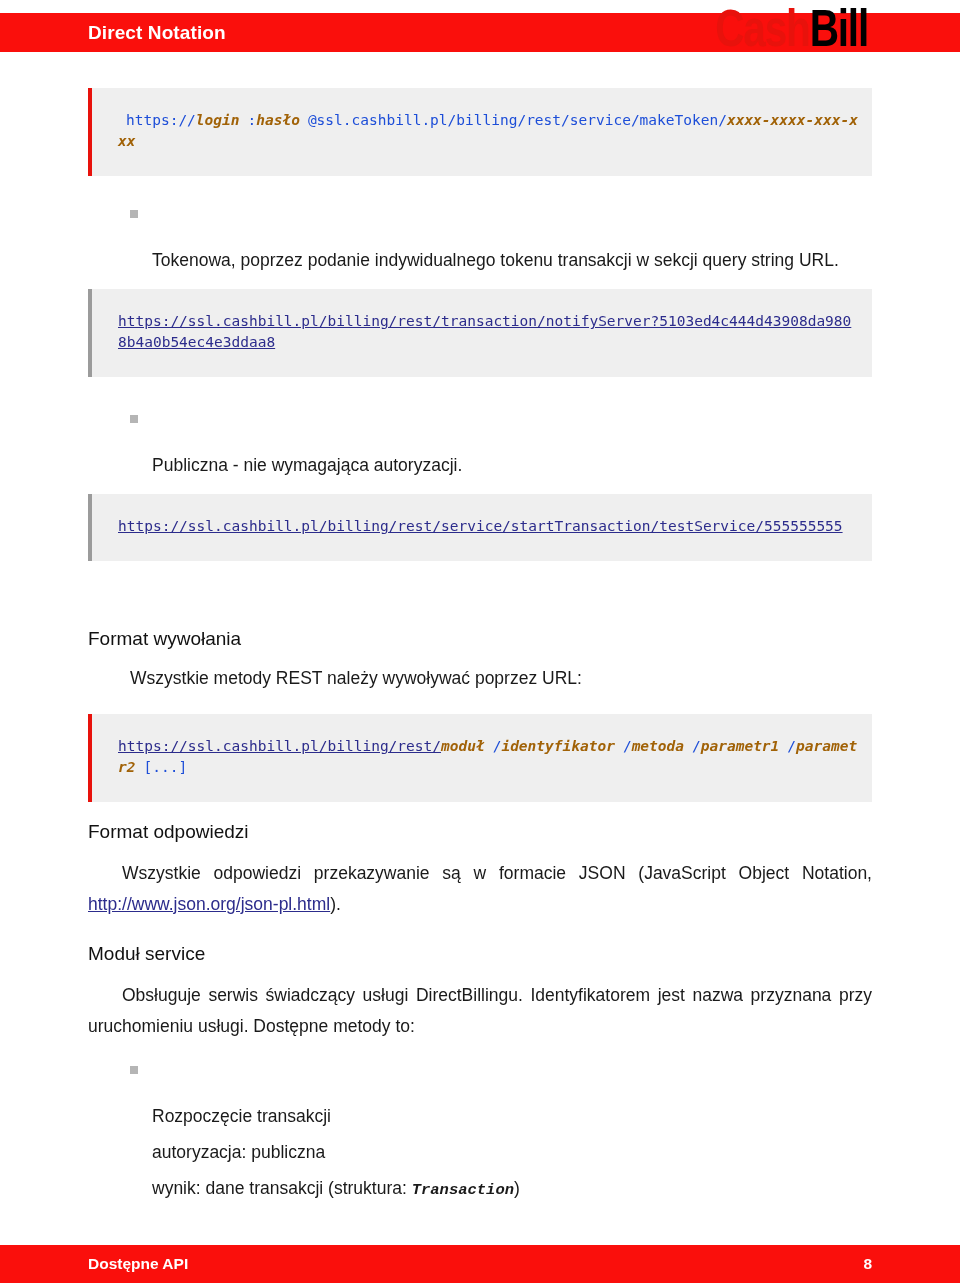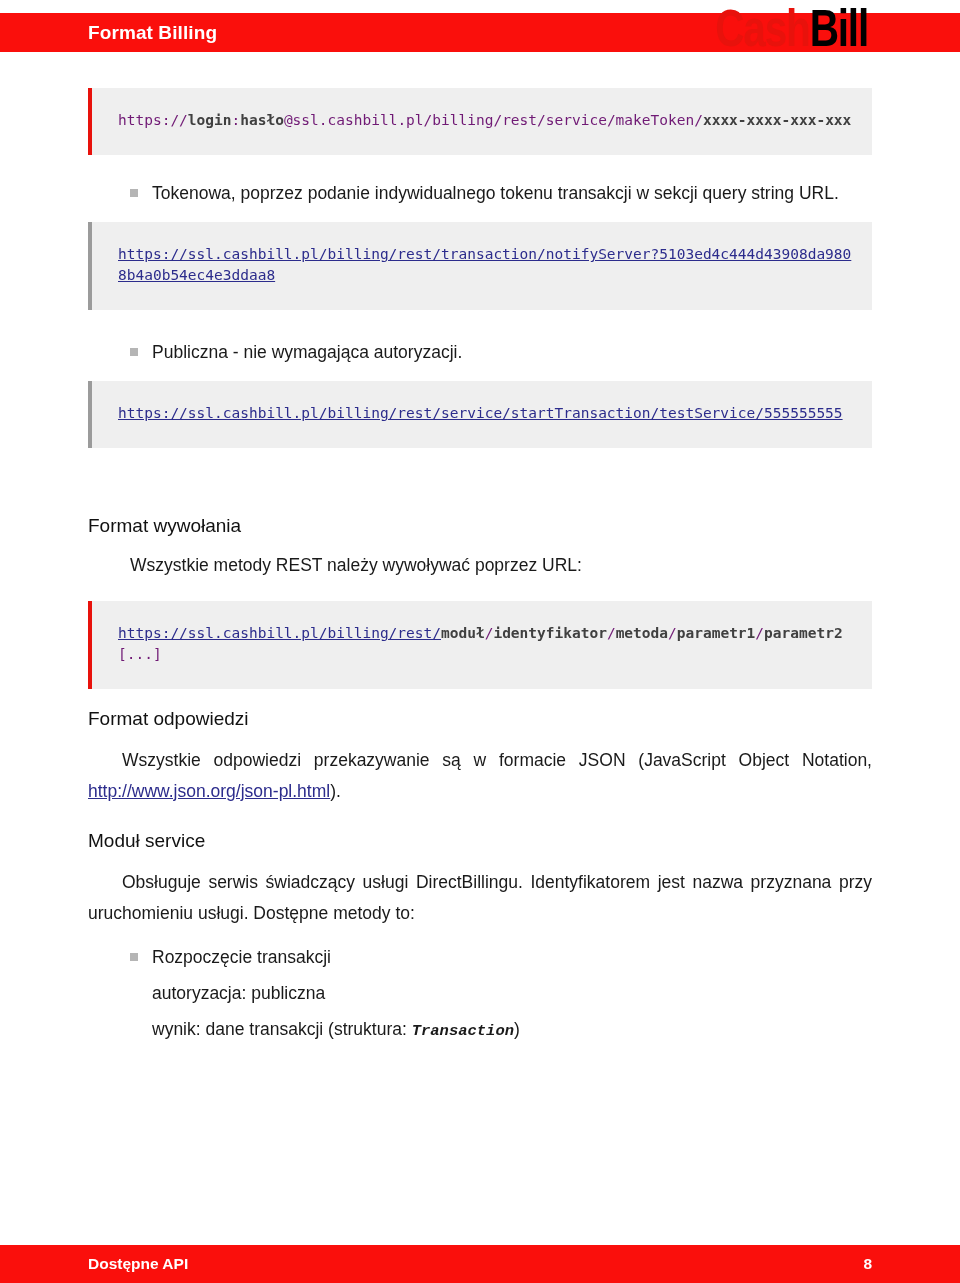--- a/index.html
+++ b/index.html
@@ -76,24 +76,25 @@
     margin: 0;
     font-family: "DejaVu Sans Mono", "Liberation Mono", monospace;
     font-size: 14.5px;
     line-height: 21px;
     word-break: break-all;
     box-sizing: border-box;
   }
   .code-block.accent-red {
     border-left-color: #e8120c;
   }
-  .code-block .plain { color: #701a75; }
+  .code-block .plain { color: #1d4ed8; margin-left: 8px; }
   .code-block .var {
     font-weight: bold;
-    color: #404040;
+    font-style: italic;
+    color: #a16207;
   }
   .code-block .link {
     color: #2c2c8c;
     text-decoration: underline;
     margin-top: 23px;
   }
 
   
   .bullet-item {
     display: flex;
@@ -108,20 +109,21 @@
     background: #b5b5b5;
     margin-top: 10px;
     margin-right: 14px;
   }
   .bullet-text {
     flex: 1 1 auto;
     font-size: 17.5px;
     line-height: 29px;
     color: #1a1a1a;
     text-align: justify;
+    margin-top: 46px;
   }
   .bullet-text.no-justify { text-align: left; }
 
   
   .section-heading {
     font-size: 19px;
     font-weight: normal;
     color: #111111;
     line-height: 28px;
     margin: 0;
@@ -201,21 +203,21 @@
     font-weight: bold;
     color: #ffffff;
     line-height: 20px;
   }
 </style>
 </head>
 <body>
 
 <div class="page-header">
   <div class="header-bar"></div>
-  <div class="header-title">Format Billing</div>
+  <div class="header-title">Direct Notation</div>
   <div class="logo">
     <span class="logo-cash">Cash</span><span class="logo-bill">Bill</span>
   </div>
 </div>
 
 <div class="content">
 
   <div class="code-block accent-red">
     <span class="plain">https://</span><span class="var">login</span><span class="plain">:</span><span class="var">hasło</span><span class="plain">@ssl.cashbill.pl/billing/rest/service/makeToken/</span><span class="var">xxxx-xxxx-xxx-xxx</span>
   </div>

